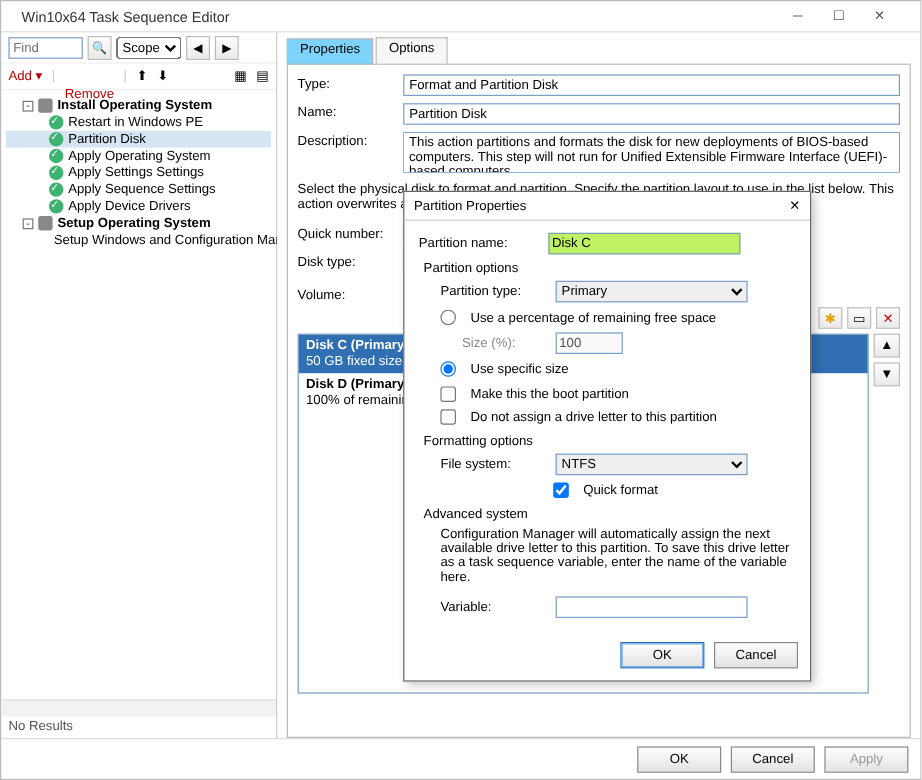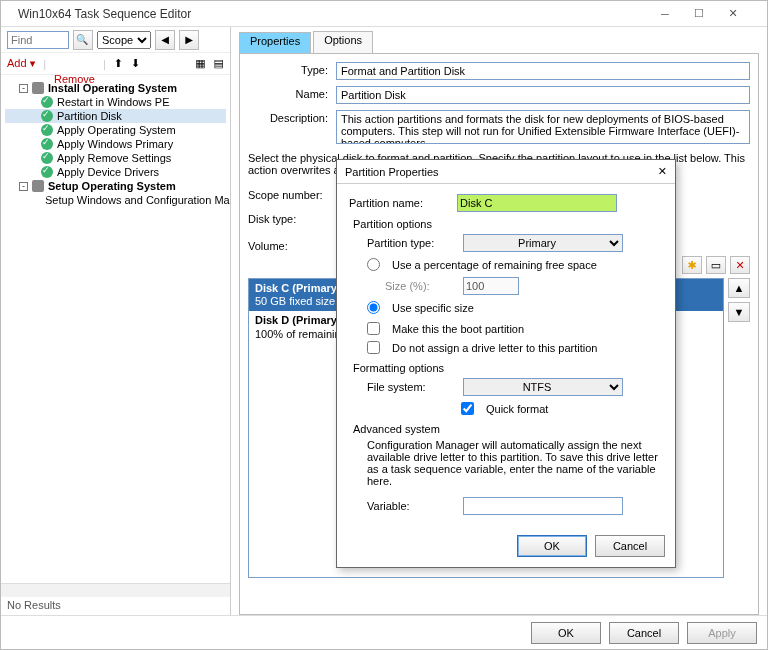--- a/index.html
+++ b/index.html
@@ -28,21 +28,21 @@
   .tree .check { width: 12px; height: 12px; border-radius: 50%; background: #3cb371; position: relative; }
   .tree .check::after { content: "✓"; color: #fff; font-size: 9px; position: absolute; left: 1px; top: -1px; }
   .tree .bold { font-weight: bold; }
   .tree .sel { background: #d6e5f3; }
   .rightpane { flex: 1; display: flex; flex-direction: column; padding: 4px 8px 0 8px; overflow: hidden; }
   .tabs { display: flex; gap: 2px; height: 22px; }
   .tab { padding: 2px 10px; border: 1px solid #bbb; border-bottom: none; background: #f7f7f7; font-size: 11px; }
   .tab.active { background: #7dd3fc; position: relative; top: 1px; }
   .tabbody { flex: 1; border: 1px solid #bbb; padding: 8px; overflow: hidden; position: relative; }
   .row { display: flex; align-items: flex-start; gap: 8px; margin-bottom: 6px; }
-  .row label.fld { width: 80px; padding-top: 2px; text-align: right; }
+  .row label.fld { width: 80px; padding-top: 2px; }
   .row input[type=text], .row textarea, .row select { border: 1px solid #7a9ec7; font-size: 11px; padding: 2px 4px; }
   .row input[type=text] { height: 18px; flex: 1; }
   .row textarea { flex: 1; height: 34px; resize: none; font-family: inherit; }
   .note { font-size: 11px; margin: 8px 0 10px 0; }
   .inlinefld { display: flex; align-items: center; gap: 8px; margin-bottom: 6px; }
   .inlinefld label { width: 80px; }
   .inlinefld input[type=text], .inlinefld select { border: 1px solid #7a9ec7; height: 18px; font-size: 11px; }
   .inlinefld input.num { width: 40px; }
   .vollabel { margin-top: 12px; margin-bottom: 4px; }
   .volrow { display: flex; gap: 4px; align-items: flex-start; }
@@ -61,21 +61,21 @@
   
   .dialog { position: absolute; top: 158px; left: 335px; width: 340px; background: #fff; border: 1px solid #666; box-shadow: 3px 3px 8px rgba(0,0,0,0.25); z-index: 10; font-size: 11px; }
   .dlgtitle { height: 24px; display: flex; align-items: center; padding: 0 8px; border-bottom: 1px solid #ccc; }
   .dlgtitle span.t { flex: 1; }
   .dlgbody { padding: 10px 12px 8px 12px; }
   .dlgrow { display: flex; align-items: center; gap: 8px; margin-bottom: 6px; }
   .dlgrow label.l { width: 100px; }
   .dlgrow input[type=text], .dlgrow select { border: 1px solid #7a9ec7; height: 18px; font-size: 11px; }
   .dlgrow input.wide { width: 160px; }
   .dlgrow input.num { width: 56px; }
-  .dlgrow select.wide { width: 160px; text-align: center; }
+  .dlgrow select.wide { width: 160px; }
   .dlgrow select.unit { width: 60px; }
   .grouplabel { margin: 4px 0 4px 4px; }
   .indent { padding-left: 18px; }
   .dlgfooter { display: flex; justify-content: flex-end; gap: 8px; padding: 6px 10px 10px 0; }
   .dimmed { color: #888; }
   input[type=checkbox], input[type=radio] { margin: 0 4px 0 0; vertical-align: middle; }
   .hl { background: #bef264; }
   .tinyicons { display:flex; gap:4px; margin-bottom:4px; justify-content:flex-end;}
   .tinyicons .ib { width: 20px; height: 18px; border: 1px solid #bbb; background: linear-gradient(#fdfdfd,#e9e9e9); display:flex; align-items:center; justify-content:center; font-size:11px;}
 </style>
@@ -125,25 +125,25 @@
         <div class="node lvl2 sel">
             <span class="check"></span>
             <span>Partition Disk</span>
           </div>
         <div class="node lvl2">
             <span class="check"></span>
             <span>Apply Operating System</span>
           </div>
         <div class="node lvl2">
             <span class="check"></span>
-            <span>Apply Windows Primary</span>
-          </div>
-        <div class="node lvl2">
-            <span class="check"></span>
-            <span>Apply Remove Settings</span>
+            <span>Apply Settings Settings</span>
+          </div>
+        <div class="node lvl2">
+            <span class="check"></span>
+            <span>Apply Sequence Settings</span>
           </div>
         <div class="node lvl2">
             <span class="check"></span>
             <span>Apply Device Drivers</span>
           </div>
         <div class="node lvl1">
           <span class="expander">-</span>
           <span class="gear"></span>
           <span class="bold">Setup Operating System</span>
         </div>
@@ -169,21 +169,21 @@
         <div class="row">
           <label class="fld">Name:</label>
           <input type="text" value="Partition Disk" style="">
         </div>
         <div class="row">
           <label class="fld">Description:</label>
           <textarea style="">This action partitions and formats the disk for new deployments of BIOS-based computers. This step will not run for Unified Extensible Firmware Interface (UEFI)-based computers.</textarea>
         </div>
         <div class="note">Select the physical disk to format and partition. Specify the partition layout to use in the list below. This action overwrites any data on the disk.</div>
         <div class="inlinefld">
-          <label>Scope number:</label>
+          <label>Quick number:</label>
           <input type="text" class="num" value="0" style="">
         </div>
         <div class="inlinefld">
           <label>Disk type:</label>
           <select style="width:80px"><option>Standard(MBR)</option></select>
         </div>
 
         <div class="vollabel">Volume:</div>
         <div class="tinyicons">
            <div class="ib" style="color:#e8a000">✱</div>

